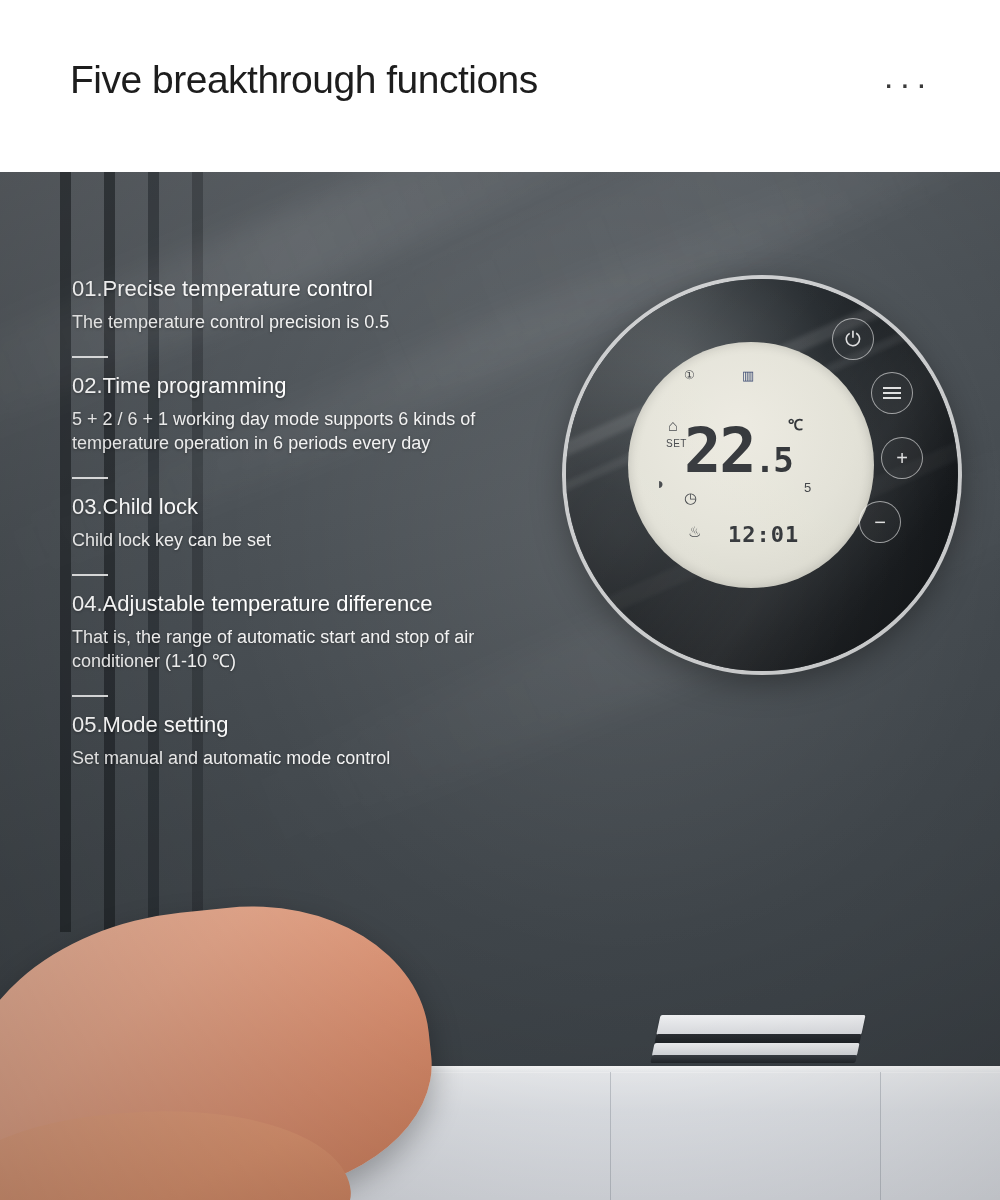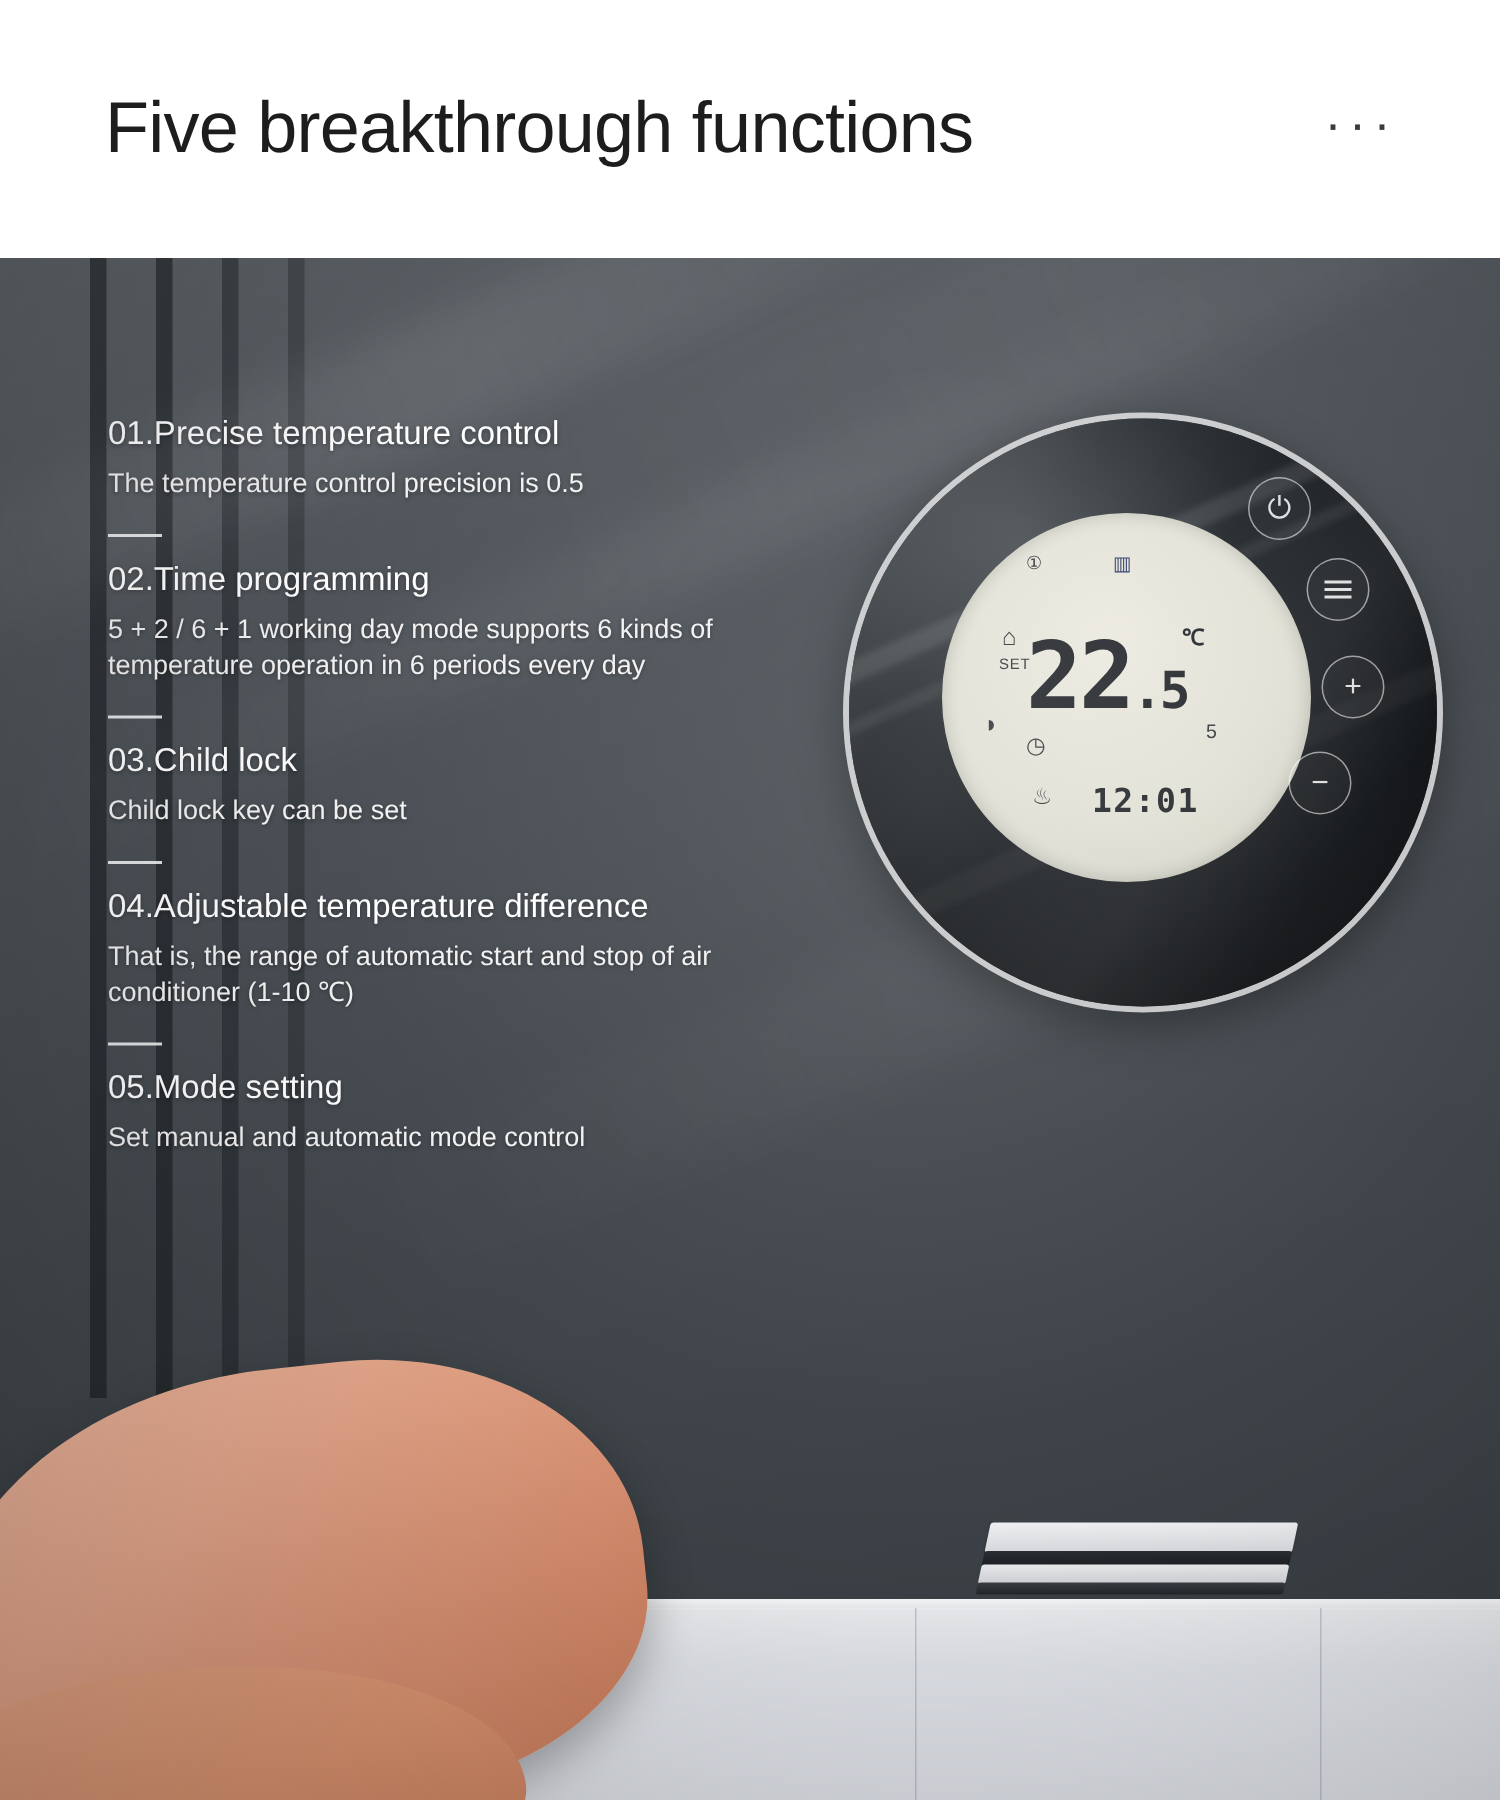--- a/index.html
+++ b/index.html
@@ -14,21 +14,21 @@
 
   
   .header {
     position: absolute; top: 0; left: 0;
     width: 1000px; height: 172px;
     background: #ffffff;
     display: flex; align-items: center;
   }
   .header-title {
     position: absolute; left: 70px; top: 58px;
-    font-size: 48px; font-weight: 400; color: #1d1d1d;
+    font-size: 39px; font-weight: 400; color: #1d1d1d;
     letter-spacing: -0.5px;
     white-space: nowrap;
   }
   .header-dots {
     position: absolute; right: 68px; top: 66px;
     font-size: 34px; color: #3a3a3a; letter-spacing: 5px;
     line-height: 34px;
   }
 
   

